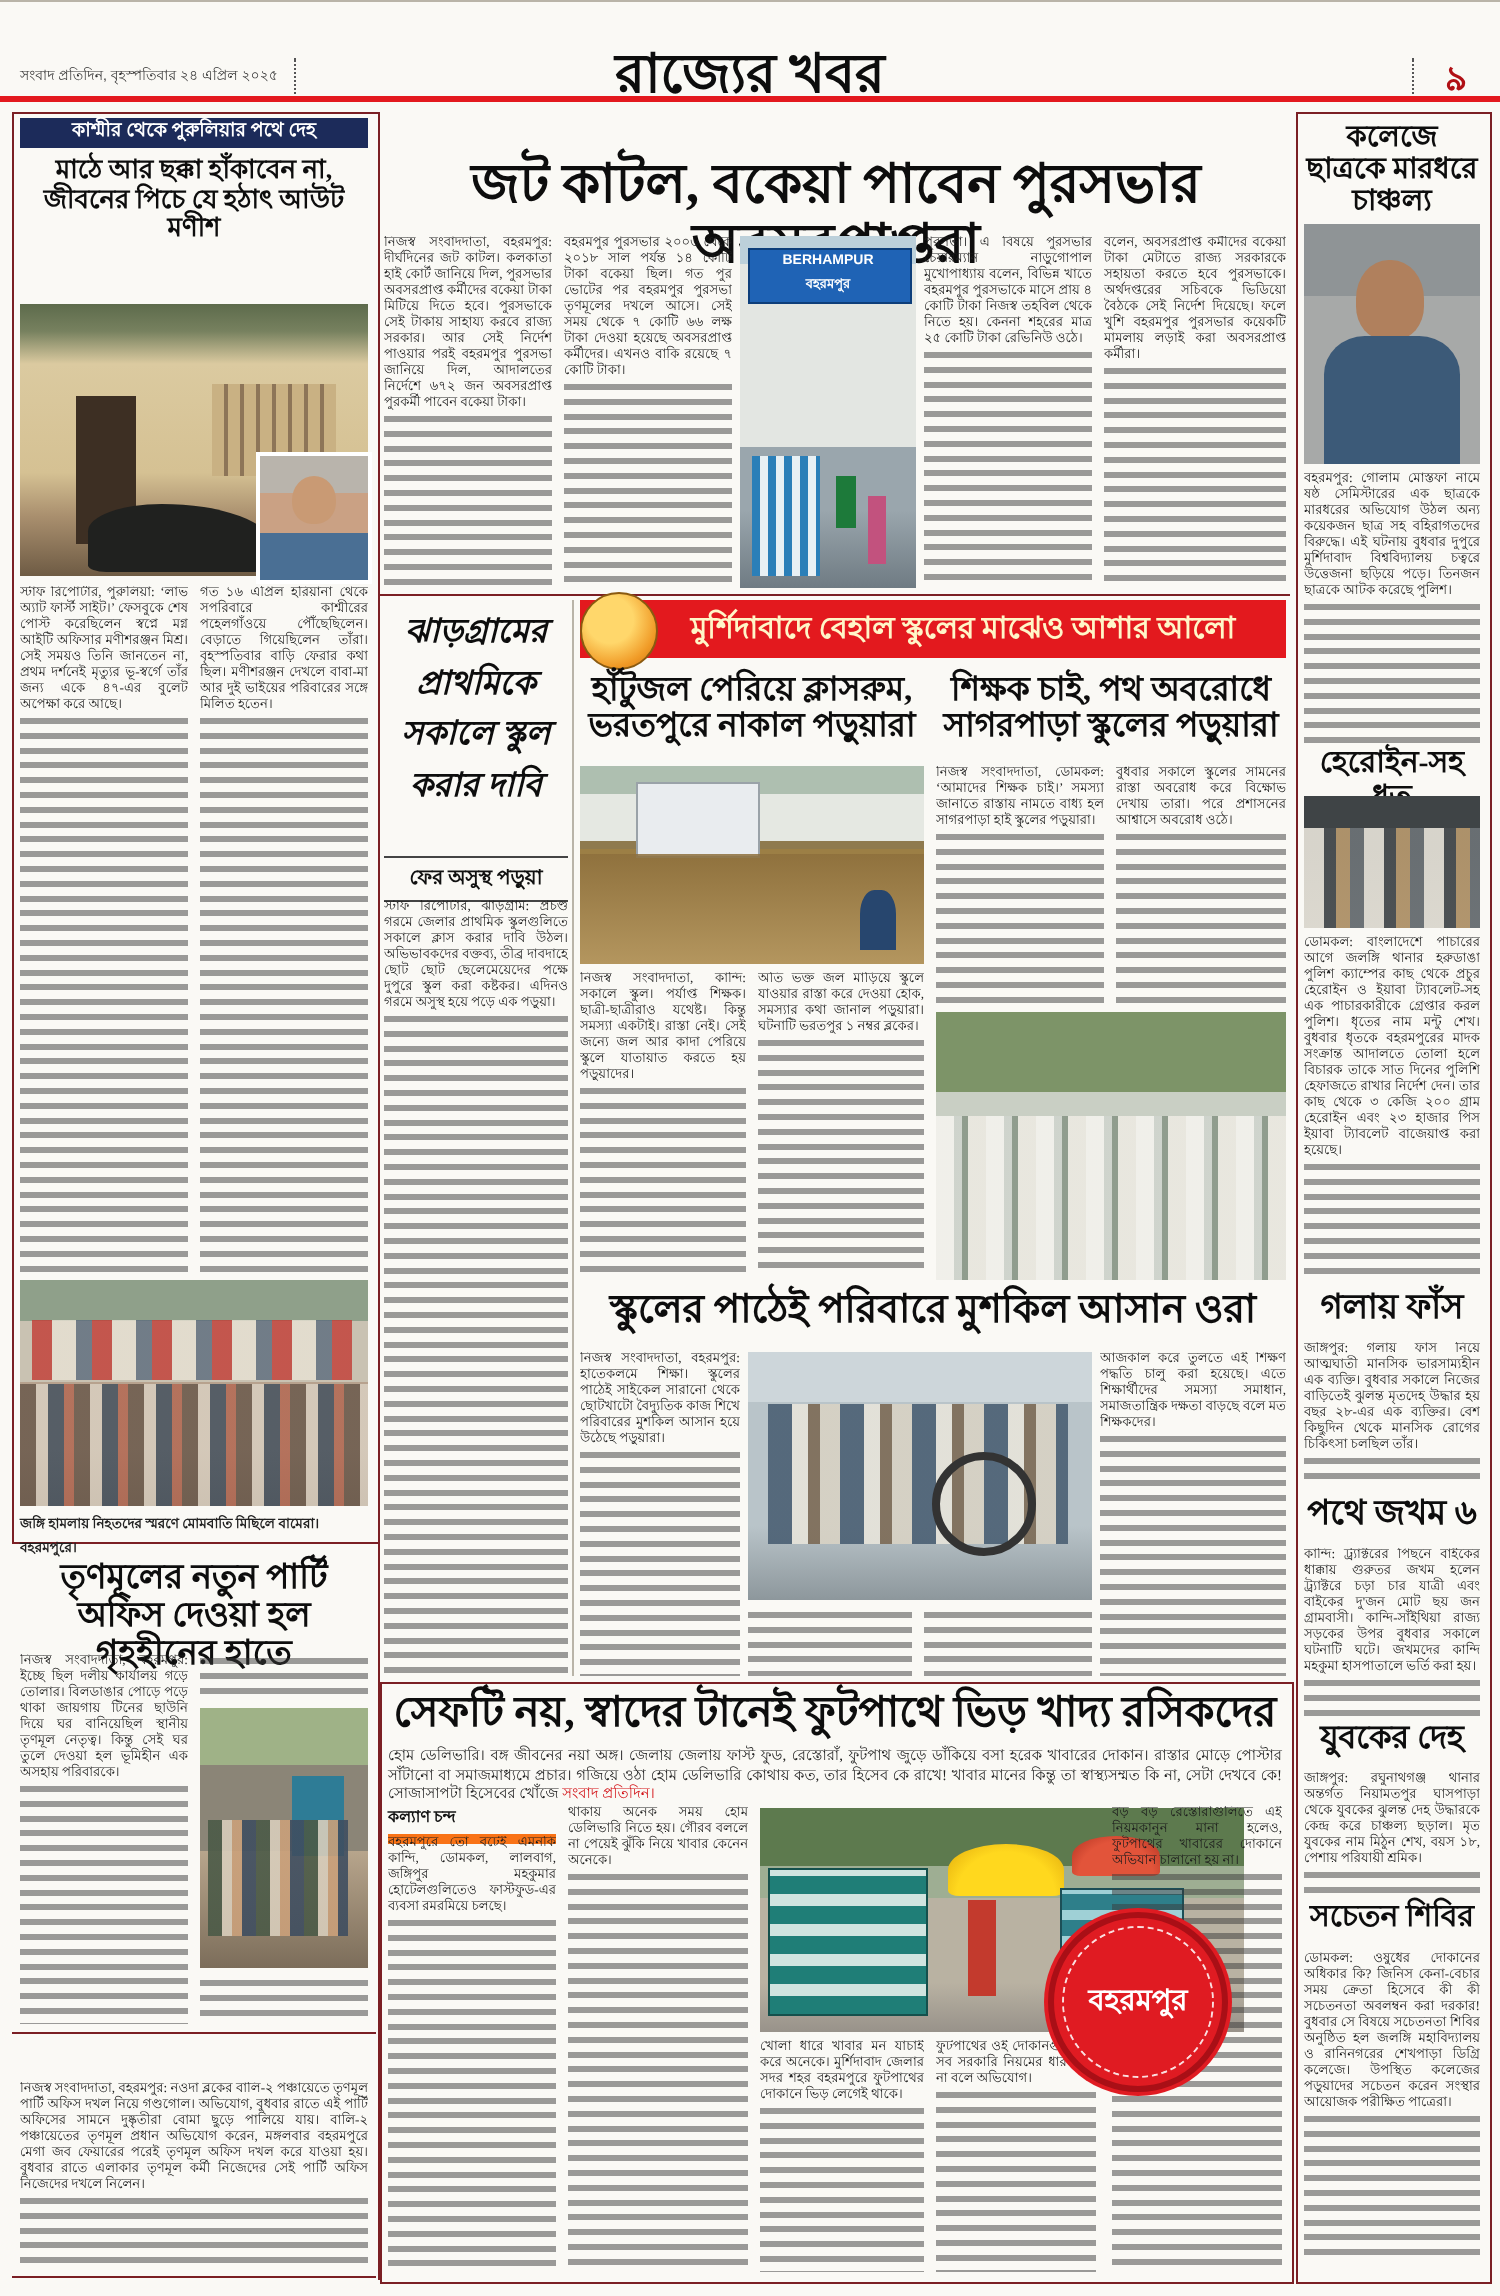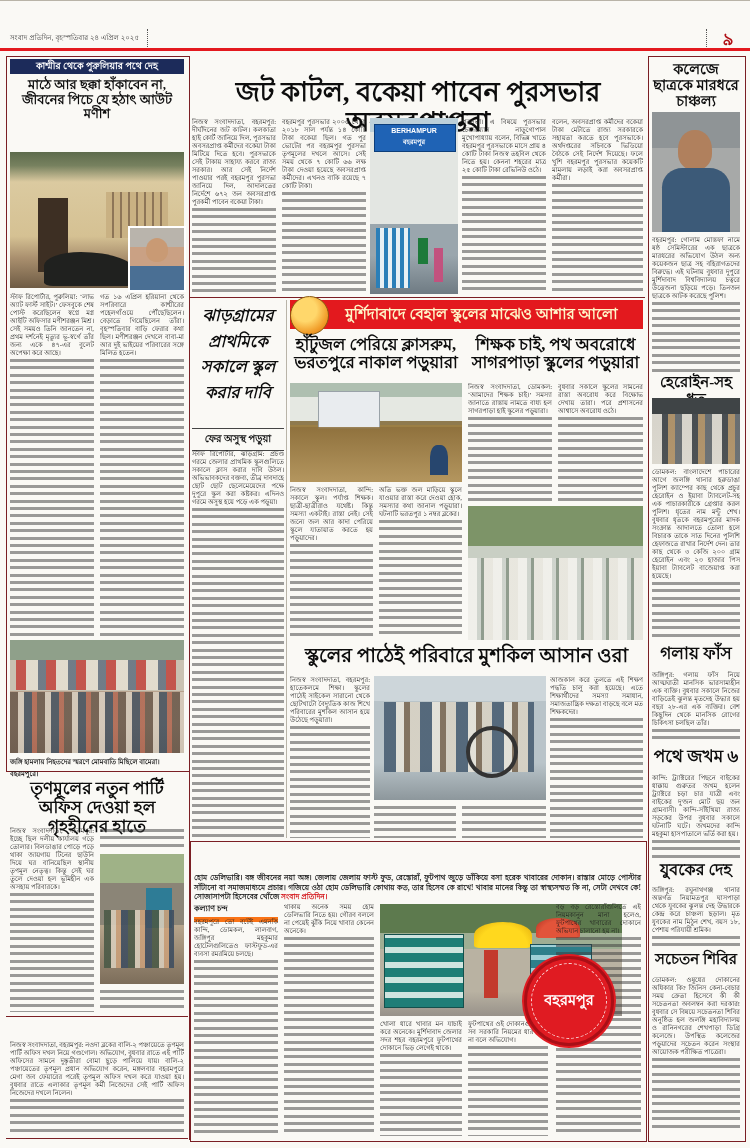--- a/index.html
+++ b/index.html
@@ -20,34 +20,35 @@
   .grule{position:absolute;background:#b9b4a8;}
   .box{position:absolute;border:1px solid #7b1f24;}
   .banner{background:#e3191e;color:#fff6c8;font-weight:bold;display:flex;align-items:center;}
   .badge{border-radius:50%;background:#e01b22;border:3px solid #a90f16;color:#fff;
          display:flex;align-items:center;justify-content:center;font-weight:bold;
          box-shadow:0 0 0 2px #e01b22;}
   .badge::before{content:"";position:absolute;inset:4px;border-radius:50%;border:1.5px dashed rgba(255,255,255,.85);}
   .blogo{border-radius:50%;background:radial-gradient(circle at 38% 35%,#ffd76b 0 35%,#f09a26 70%,#c56f12 100%);
          border:1px solid #8a5a10;}
   .subhead{font-weight:bold;text-align:center;font-size:10px;border-top:1px solid #444;border-bottom:1px solid #444;padding:2px 0;}
-  .stand{font-size:7.4px;font-weight:bold;line-height:1.3;text-align:justify;color:#222;}
+  .stand{font-size:7.4px;font-weight:normal;line-height:1.3;text-align:justify;color:#222;}
   .stand .red{color:#d31217;}
   .byline{font-size:8px;font-weight:bold;border-bottom:5px solid #f97316;padding-bottom:2px;}
   .photo-label{position:absolute;color:#fff;font-weight:bold;text-align:center;
                font-family:"Liberation Sans","DejaVu Sans",sans-serif;}
 </style>
 </head>
 <body>
 
 <div id="page">
 
   <div class="abs grule" style="left:0;top:27;width:750px;height:1px;"></div>
   <div class="abs" style="left:10px;top:32px;width:170px;font-size:7px;color:#333;font-family:'Liberation Sans',sans-serif;">সংবাদ প্রতিদিন, বৃহস্পতিবার ২৪ এপ্রিল ২০২৫</div>
   <div class="abs" style="left:147px;top:29px;height:18px;border-left:1px dotted #555;"></div>
+  <div class="abs hl" style="left:250px;top:22px;width:250px;font-size:27px;">রাজ্যের খবর</div>
   <div class="abs" style="left:706px;top:29px;height:18px;border-left:1px dotted #555;"></div>
   <div class="abs" style="left:714px;top:26px;width:28px;font-size:17px;font-weight:bold;color:#b01015;text-align:center;">৯</div>
   <div class="abs" style="left:0;top:48px;width:750px;height:3px;background:#e3191e;"></div>
 
   <div class="box" style="left:6px;top:56px;width:182px;height:714px;"></div>
   <div class="abs kick-navy" style="left:10px;top:59px;width:174px;height:15px;font-size:9.5px;line-height:15px;">কাশ্মীর থেকে পুরুলিয়ার পথে দেহ</div>
   <div class="abs hl" style="left:10px;top:78px;width:174px;font-size:13px;">মাঠে আর ছক্কা হাঁকাবেন না, জীবনের পিচে যে হঠাৎ আউট মণীশ</div>
   <div class="ph" style="left:10px;top:152px;width:174px;height:136px;background:linear-gradient(180deg,#5d6b4c 0,#77815f 10%,#dbcaa0 22%,#d5c193 62%,#a98f6e 78%,#6e5b44 100%);">
     <div class="shape" style="left:28px;top:46px;width:30px;height:74px;background:#3d2f23;"></div>
     <div class="shape" style="left:96px;top:40px;width:62px;height:46px;background:repeating-linear-gradient(90deg,#c9b183 0 6px,#8d7558 6px 8px);"></div>
@@ -175,20 +176,21 @@
   </div>
   <div class="abs body-t" style="left:462px;top:804px;width:84px;height:34px;">
     <div class="fill"></div>
   </div>
   <div class="abs body-t" style="left:550px;top:676px;width:93px;height:162px;">
     <span>আজকাল করে তুলতে এই শিক্ষণ পদ্ধতি চালু করা হয়েছে। এতে শিক্ষার্থীদের সমস্যা সমাধান, সমাজতান্ত্রিক দক্ষতা বাড়ছে বলে মত শিক্ষকদের।</span>
     <div class="fill"></div>
   </div>
 
   <div class="box" style="left:190px;top:841px;width:455px;height:299px;"></div>
+  <div class="abs hl" style="left:194px;top:845px;width:447px;font-size:21px;">সেফটি নয়, স্বাদের টানেই ফুটপাথে ভিড় খাদ্য রসিকদের</div>
   <div class="abs stand" style="left:194px;top:873px;width:447px;">
     <span>হোম ডেলিভারি। বঙ্গ জীবনের নয়া অঙ্গ। জেলায় জেলায় ফাস্ট ফুড, রেস্তোরাঁ, ফুটপাথ জুড়ে ডাঁকিয়ে বসা হরেক খাবারের দোকান। রাস্তার মোড়ে পোস্টার সাঁটানো বা সমাজমাধ্যমে প্রচার। গজিয়ে ওঠা হোম ডেলিভারি কোথায় কত, তার হিসেব কে রাখে! খাবার মানের কিন্তু তা স্বাস্থ্যসম্মত কি না, সেটা দেখবে কে! সোজাসাপটা হিসেবের খোঁজে </span><span class="red">সংবাদ প্রতিদিন।</span>
   </div>
   <div class="abs byline" style="left:194px;top:902px;width:84px;">কল্যাণ চন্দ</div>
   <div class="abs body-t" style="left:194px;top:918px;width:84px;height:218px;">
     <span>বহরমপুরে তো বটেই এমনকি কান্দি, ডোমকল, লালবাগ, জঙ্গিপুর মহকুমার হোটেলগুলিতেও ফাস্টফুড-এর ব্যবসা রমরমিয়ে চলছে।</span>
     <div class="fill"></div>
   </div>
   <div class="abs body-t" style="left:284px;top:903px;width:90px;height:233px;">
     <span>থাকায় অনেক সময় হোম ডেলিভারি নিতে হয়। গৌরব বললে না পেয়েই ঝুঁকি নিয়ে খাবার কেনেন অনেকে।</span>

